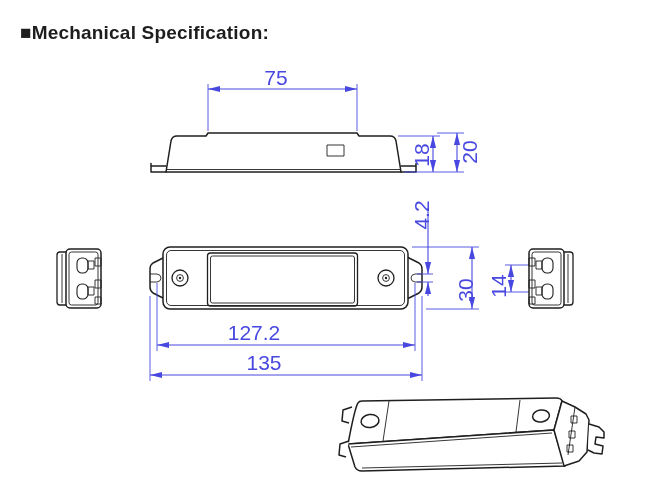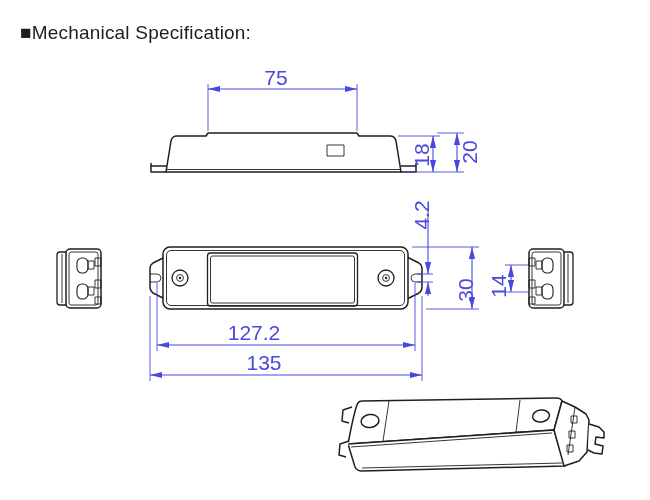--- a/index.html
+++ b/index.html
@@ -1,19 +1,19 @@
 <!DOCTYPE html>
 <html><head>
 <meta charset="utf-8">
 <style>
   html,body{margin:0;padding:0;background:#fff;}
   .canvas{position:relative;width:650px;height:500px;background:#ffffff;overflow:hidden;
           font-family:"Liberation Sans", sans-serif;}
   .title{position:absolute;left:20px;top:22px;font-size:19px;color:#1d1d1d;
-         letter-spacing:0.2px;font-weight:400;}
+         letter-spacing:0.2px;font-weight:700;}
   svg{position:absolute;left:0;top:0;}
   .blk{stroke:#1f1f1f;fill:none;stroke-width:1.5;stroke-linejoin:round;stroke-linecap:round;}
   .blkthin{stroke:#1f1f1f;fill:none;stroke-width:0.9;stroke-linejoin:round;}
   .blkfill{stroke:#1f1f1f;fill:#ffffff;stroke-width:1.5;stroke-linejoin:round;}
   .dim{stroke:#4848e0;stroke-width:1.1;fill:none;}
   .ext{stroke:#4848e0;stroke-width:0.9;fill:none;}
   .dimtxt{fill:#4848e0;font-size:21px;font-family:"Liberation Sans",sans-serif;}
 </style>
 </head>
 <body>

